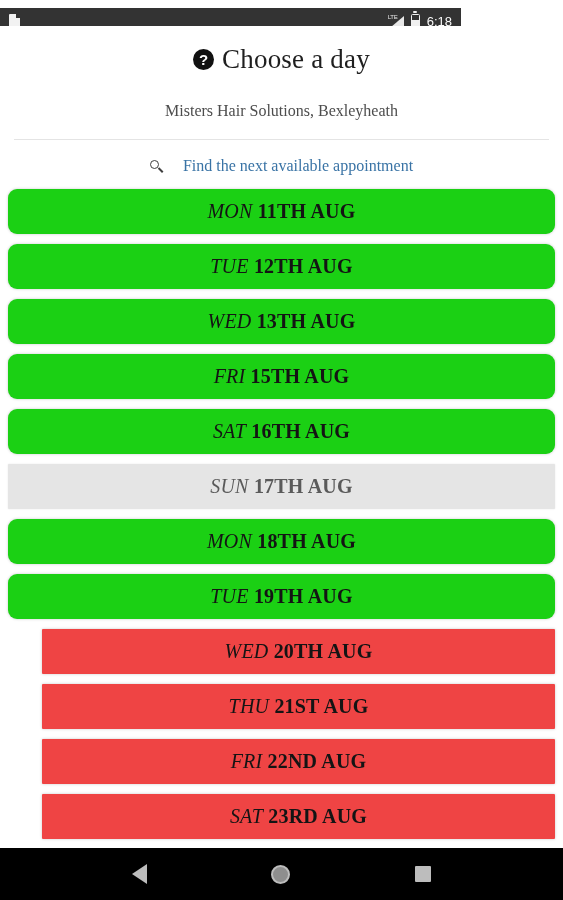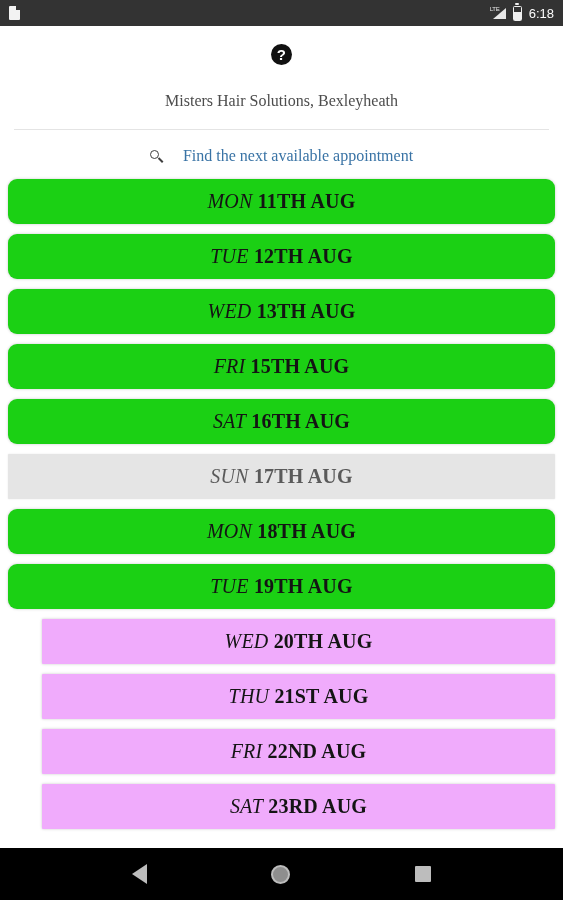--- a/index.html
+++ b/index.html
@@ -11,22 +11,22 @@
     width: 563px;
     height: 900px;
     overflow: hidden;
     font-family: "Liberation Serif", serif;
     position: relative;
   }
 
   
   .status-bar {
     position: absolute;
-    top: 0; left: 0;
-    width: 563px;
+    top: 8px; left: 0;
+    width: 461px;
     height: 26px;
     background: #333333;
     display: flex;
     align-items: center;
     justify-content: space-between;
     padding: 0 9px;
     box-sizing: border-box;
   }
   .status-left { display: flex; align-items: center; gap: 6px; }
   .status-right { display: flex; align-items: center; gap: 7px; }
@@ -183,21 +183,21 @@
     height: 45px;
     margin-bottom: 10px;
     display: flex;
     align-items: center;
     justify-content: center;
     box-shadow: 0 0 3px rgba(0,0,0,0.22);
     border-radius: 1px;
     cursor: pointer;
   }
   .day-row.available { background: #1bd014; border-radius: 9px; }
-  .day-row.full      { background: #f0abfc; margin-left: 34px; }
+  .day-row.full      { background: #ef4444; margin-left: 34px; }
   .day-row.closed    { background: #e5e5e5; box-shadow: 0 0 2px rgba(0,0,0,0.10); cursor: default; text-align: center; }
 
   .day-label {
     font-size: 20px;
     color: #141414;
     letter-spacing: 0.2px;
     white-space: nowrap;
   }
   .day-row.closed .day-label { color: #5a5a5a; }
   .day-abbr {
@@ -257,20 +257,21 @@
     </span>
     <span class="battery-icon"></span>
     <span class="status-time">6:18</span>
   </div>
 </div>
 
 <div class="content">
 
   <h1 class="page-title">
     <span class="help-icon">?</span>
+    <span>Choose a day</span>
   </h1>
 
   <div class="salon-name">Misters Hair Solutions, Bexleyheath</div>
 
   <div class="divider"></div>
 
   <div class="find-next-row">
     <span class="search-icon">
       <span class="ring"></span>
         <span class="handle"></span>

